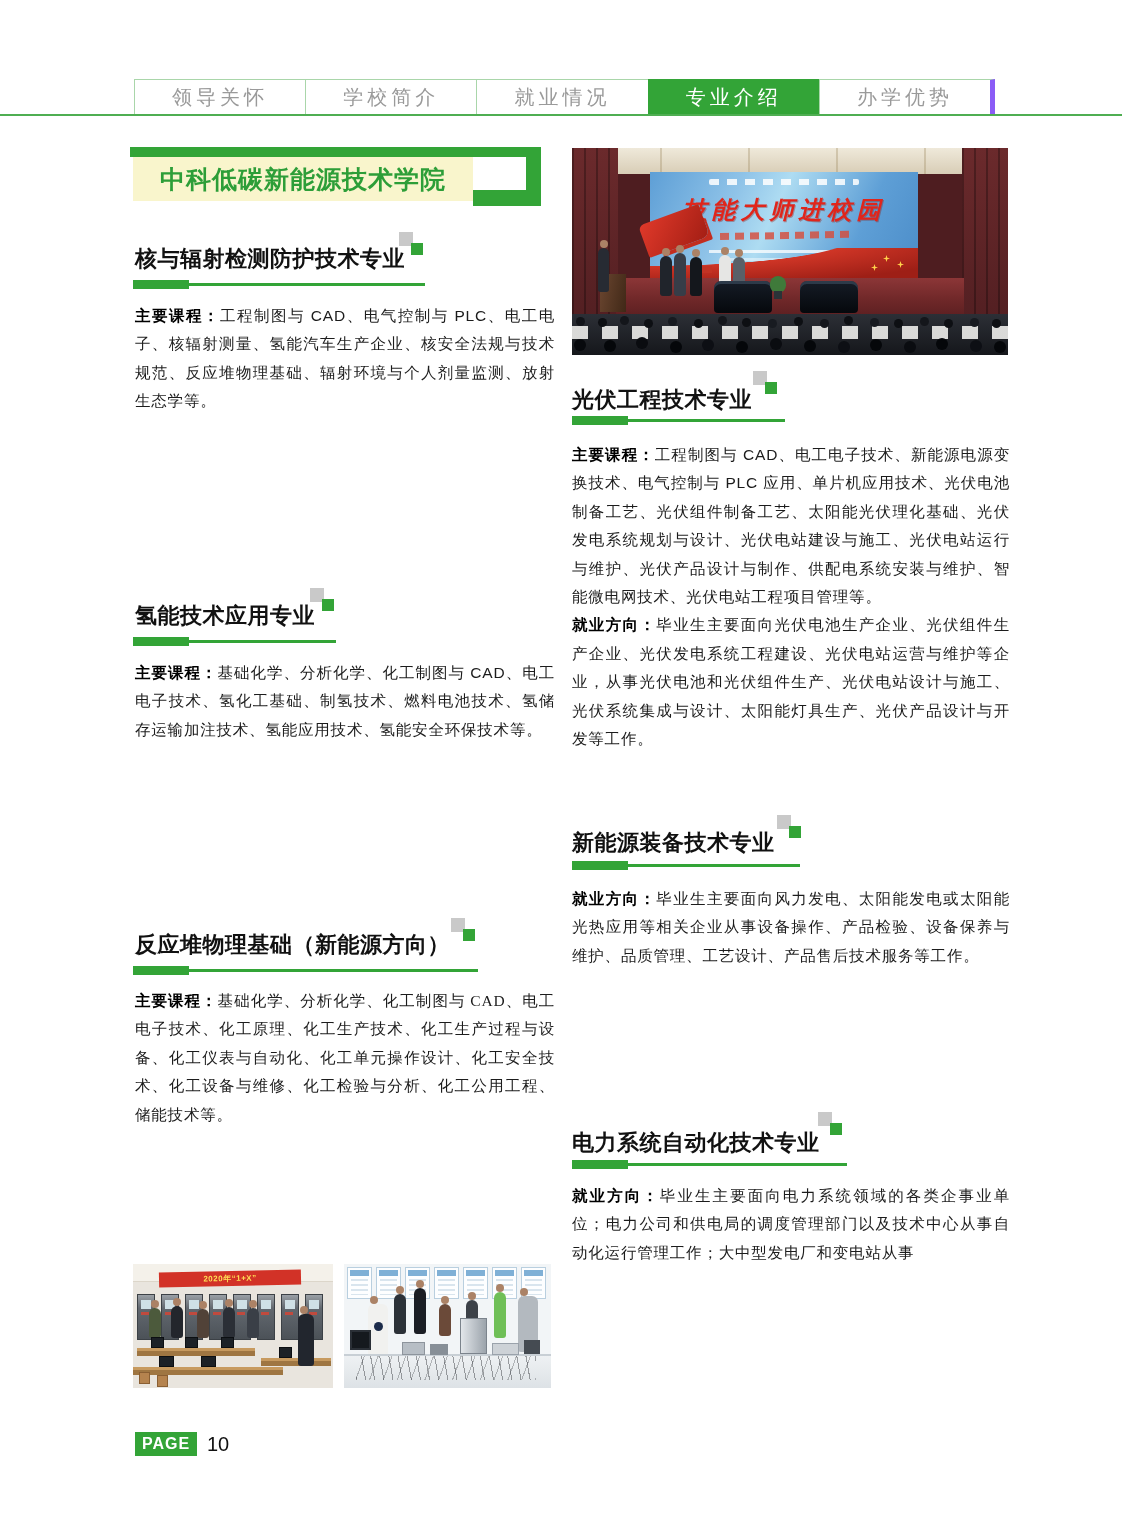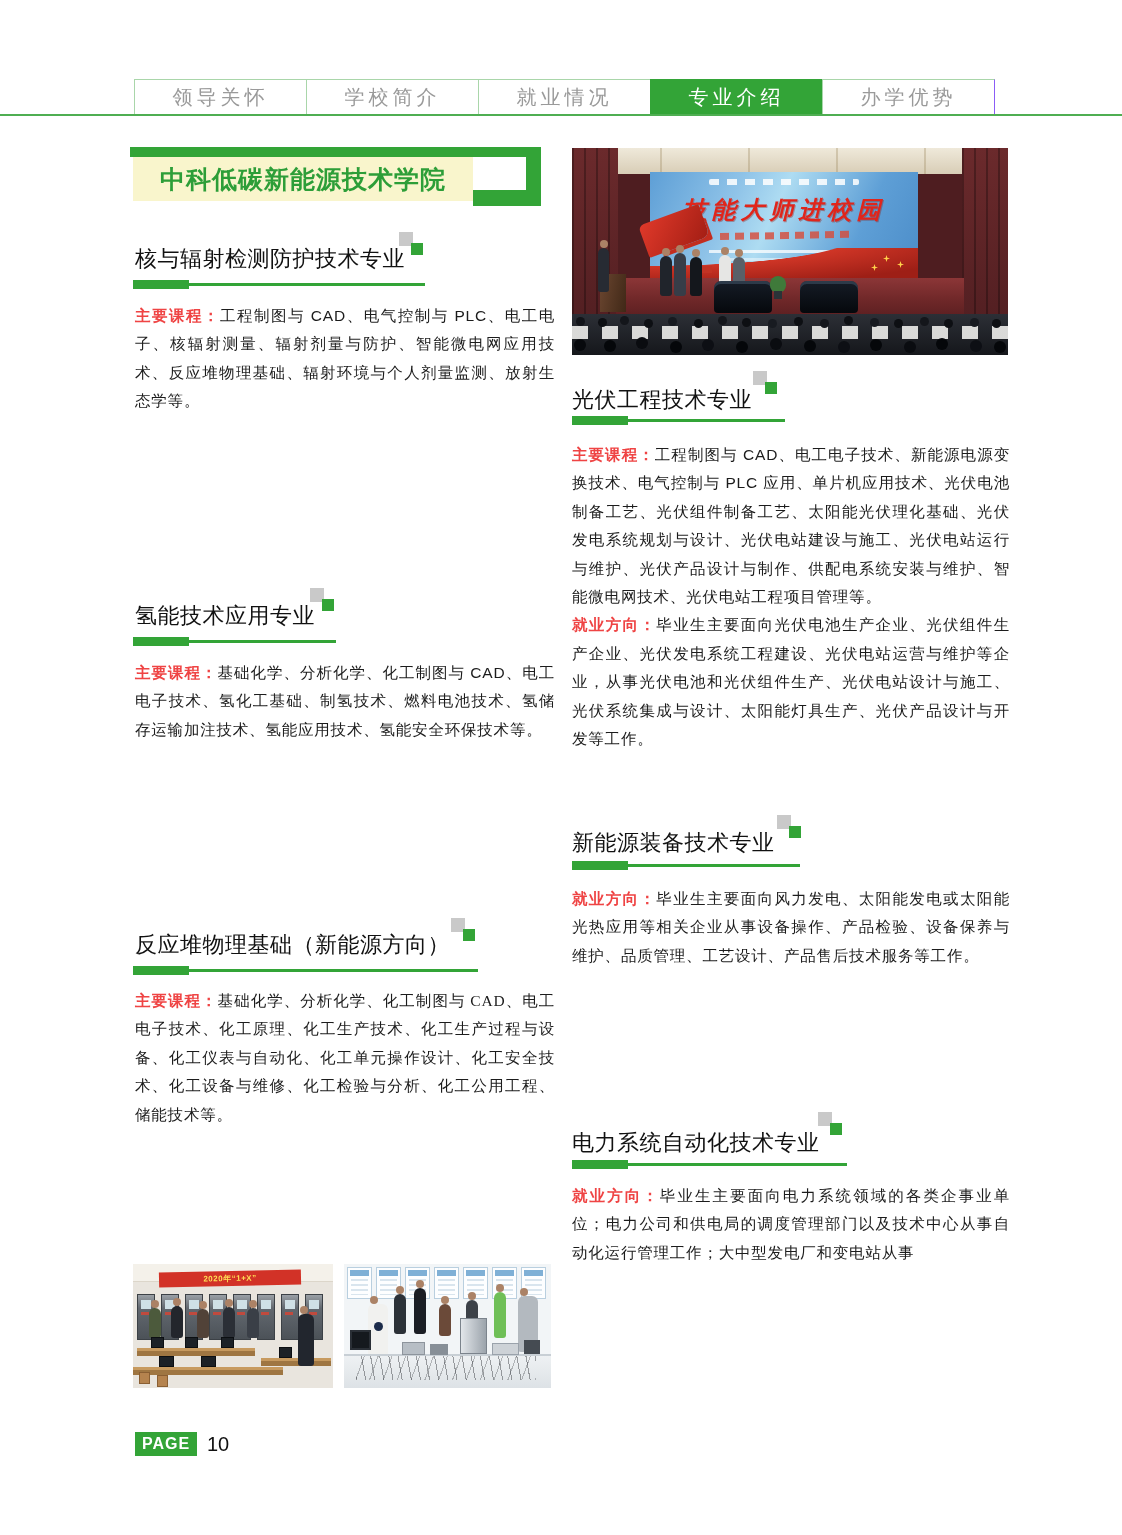--- a/index.html
+++ b/index.html
@@ -9,47 +9,47 @@
   }
   *{box-sizing:border-box;}
   body{margin:0;background:#fff;font-family:"Liberation Sans","DejaVu Sans",sans-serif;}
   .page{position:relative;width:1122px;height:1535px;background:#fff;overflow:hidden;}
 
   
   .tabs{position:absolute;left:134px;top:79px;width:861px;height:37px;display:flex;}
   .tab{flex:1;display:flex;align-items:center;justify-content:center;
        border:1px solid #a9d6aa;border-right:none;background:#fff;
        font-size:20px;color:#9a9a9a;letter-spacing:4px;}
-  .tab:last-child{border-right:1px solid #8b5cf6;}
+  .tab:last-child{border-right:5px solid #8b5cf6;}
   .tab.active{background:var(--green);border-color:var(--green);color:#fff;}
   .tabs-underline{position:absolute;left:0;top:114px;width:1122px;height:2px;background:#4fae52;}
 
   
   .banner-topbar{position:absolute;left:130px;top:147px;width:411px;height:10px;background:var(--green);}
   .banner-vbar{position:absolute;left:526px;top:147px;width:15px;height:59px;background:var(--green);}
   .banner-foot{position:absolute;left:473px;top:190px;width:68px;height:16px;background:var(--green);}
   .banner-box{position:absolute;left:133px;top:157px;width:340px;height:44px;background:var(--yellow);
               display:flex;align-items:center;justify-content:center;}
   .banner-box span{font-size:25px;font-weight:700;color:#2d9e38;letter-spacing:1px;white-space:nowrap;}
 
   
-  .h2{position:absolute;font-size:22px;font-weight:400;color:#111;white-space:nowrap;letter-spacing:.5px;}
+  .h2{position:absolute;font-size:22px;font-weight:700;color:#111;white-space:nowrap;letter-spacing:.5px;}
   .decor{position:absolute;width:26px;height:25px;}
   .decor i{position:absolute;display:block;}
   .decor .dg{left:0;top:0;width:14px;height:14px;background:#c9c9c9;}
   .decor .dn{left:12px;top:11px;width:12px;height:12px;background:var(--green);}
   .rule{position:absolute;height:9px;}
   .rule .thin{position:absolute;left:0;top:3px;height:3px;width:100%;background:var(--green);}
   .rule .thick{position:absolute;left:0;top:0;height:9px;width:56px;background:var(--green);}
 
   
   .textblock{position:absolute;font-size:15.5px;letter-spacing:.8px;line-height:28.4px;
              color:var(--ink);text-align:justify;}
   .textblock p{margin:0;}
-  .lbl{font-weight:700;color:#ef4444;}
+  .lbl{font-weight:700;color:#000000;}
 
   
   .page-badge{position:absolute;left:135px;top:1432px;width:62px;height:24px;background:var(--green);
               color:#fff;font-weight:700;font-size:16px;display:flex;align-items:center;justify-content:center;
               letter-spacing:1px;}
   .page-num{position:absolute;left:207px;top:1433px;font-size:20px;color:#111;}
 
   
   .photo{position:absolute;overflow:hidden;background:#ddd;}
   .person{position:absolute;width:12px;border-radius:6px 6px 3px 3px;}
@@ -159,21 +159,21 @@
   <div class="h2" style="left:135px;top:244px;">核与辐射检测防护技术专业</div>
   <div class="decor" style="left:399px;top:232px;">
       <i class="dg"></i>
       <i class="dn"></i>
     </div>
   <div class="rule" style="left:133px;top:280px;width:292px;">
       <span class="thin"></span>
       <span class="thick"></span>
     </div>
   <div class="textblock" style="left:135px;top:302px;width:420px;">
-    <p><span class="lbl">主要课程：</span><span>工程制图与 CAD、电气控制与 PLC、电工电子、核辐射测量、辐射剂量与防护、智能微电网应用技术、反应堆物理基础、辐射环境与个人剂量监测、放射生态学等。</span></p>
+    <p><span class="lbl">主要课程：</span><span>工程制图与 CAD、电气控制与 PLC、电工电子、核辐射测量、氢能汽车生产企业、核安全法规与技术规范、反应堆物理基础、辐射环境与个人剂量监测、放射生态学等。</span></p>
   </div>
 
   <div class="h2" style="left:135px;top:601px;">氢能技术应用专业</div>
   <div class="decor" style="left:310px;top:588px;">
       <i class="dg"></i>
       <i class="dn"></i>
     </div>
   <div class="rule" style="left:133px;top:637px;width:203px;">
       <span class="thin"></span>
       <span class="thick"></span>

